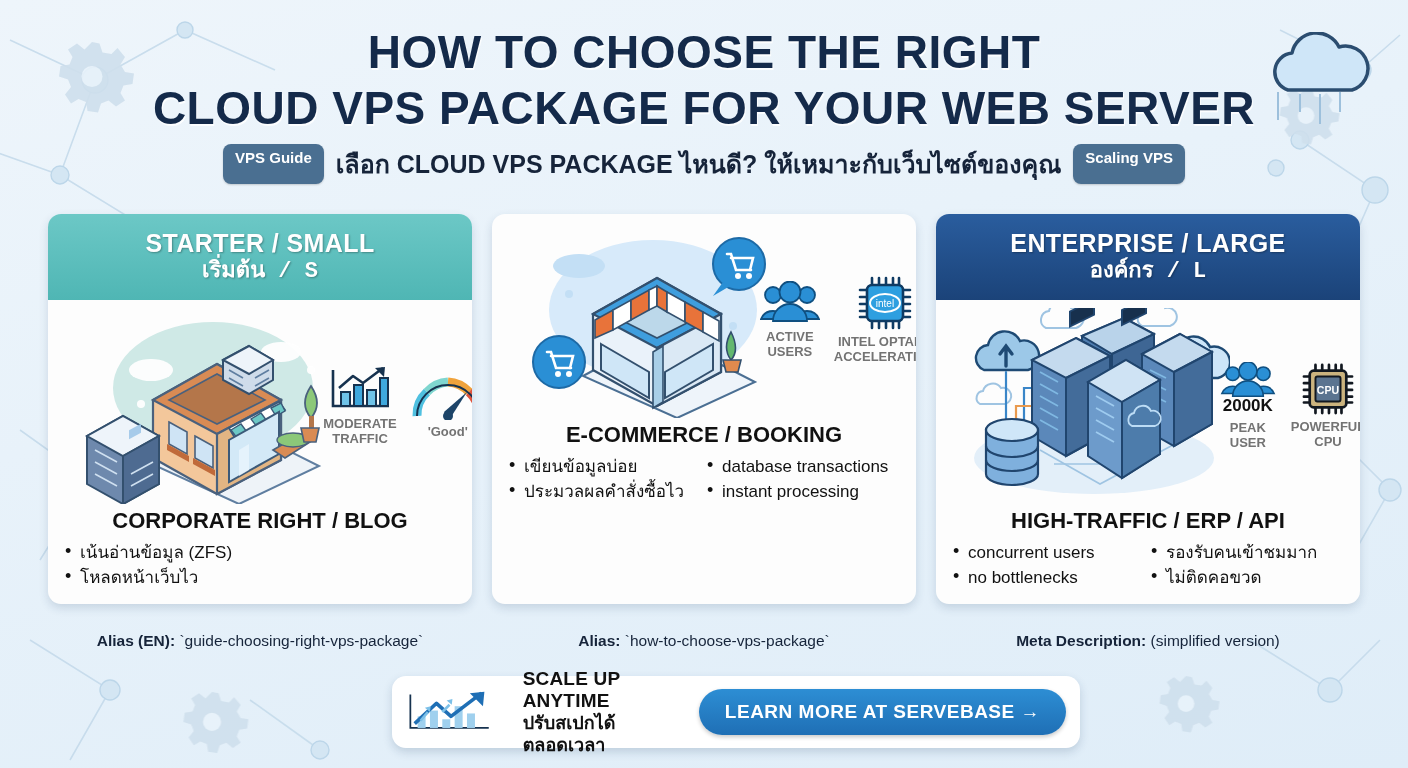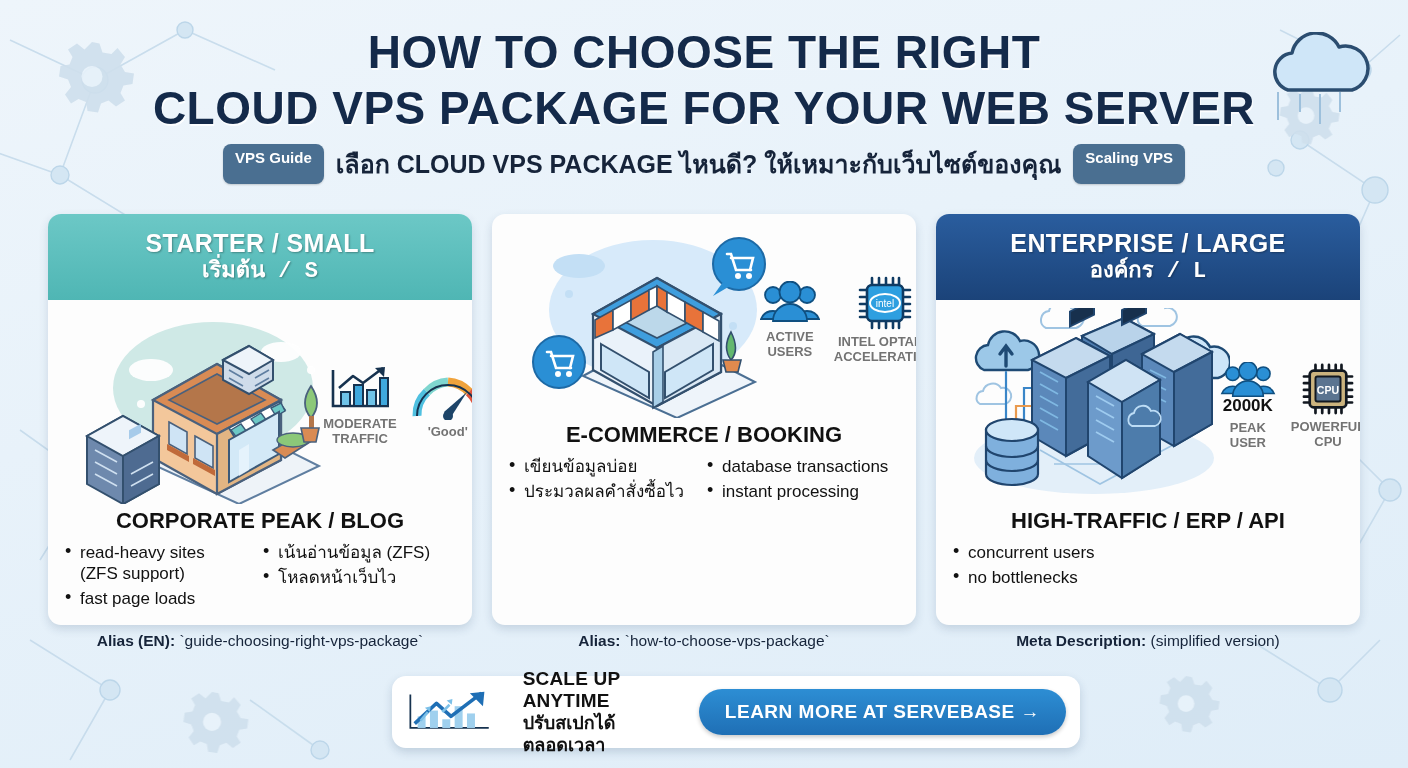--- a/index.html
+++ b/index.html
@@ -270,26 +270,22 @@
                 <path d="M37 8 A31 31 0 0 1 58 18" stroke="#f0a33c" stroke-width="9" fill="none"></path>
                 <path d="M58 18 A31 31 0 0 1 68 42" stroke="#e0533c" stroke-width="9" fill="none"></path>
                 <path d="M6 42 A31 31 0 0 1 68 42" stroke="#16324f" stroke-width="2" fill="none"></path>
                 <path d="M36 42 L33 38 L56 18 L40 43 Z" fill="#1d4468"></path>
                 <circle cx="37" cy="42" r="5" fill="#1d4468"></circle>
               </svg>
               <div class="icon-caption">'Good'</div>
             </div>
           </div>
         </div>
-        <div class="card-title">CORPORATE PEAK / BLOG</div>
+        <div class="card-title">CORPORATE RIGHT / BLOG</div>
         <div class="bullets">
-          <ul class="bullet-col">
-            <li><span>read-heavy sites</span><span class="sub">(ZFS support)</span></li>
-            <li><span>fast page loads</span></li>
-          </ul>
           <ul class="bullet-col">
             <li><span>เน้นอ่านข้อมูล (ZFS)</span></li>
             <li><span>โหลดหน้าเว็บไว</span></li>
           </ul>
         </div>
       </div>
     </div>
 
     <div class="card">
       <div class="card-body">
@@ -509,20 +505,24 @@
               <div class="icon-caption">POWERFUL
 CPU</div>
             </div>
           </div>
         </div>
         <div class="card-title">HIGH-TRAFFIC / ERP / API</div>
         <div class="bullets">
           <ul class="bullet-col">
             <li><span>concurrent users</span></li>
             <li><span>no bottlenecks</span></li>
+          </ul>
+          <ul class="bullet-col">
+            <li><span>รองรับคนเข้าชมมาก</span></li>
+            <li><span>ไม่ติดคอขวด</span></li>
           </ul>
         </div>
       </div>
     </div>
   </div>
 
   <div class="captions">
     <div class="caption">
       <b>Alias (EN):</b>
       <span>`guide-choosing-right-vps-package`</span>

